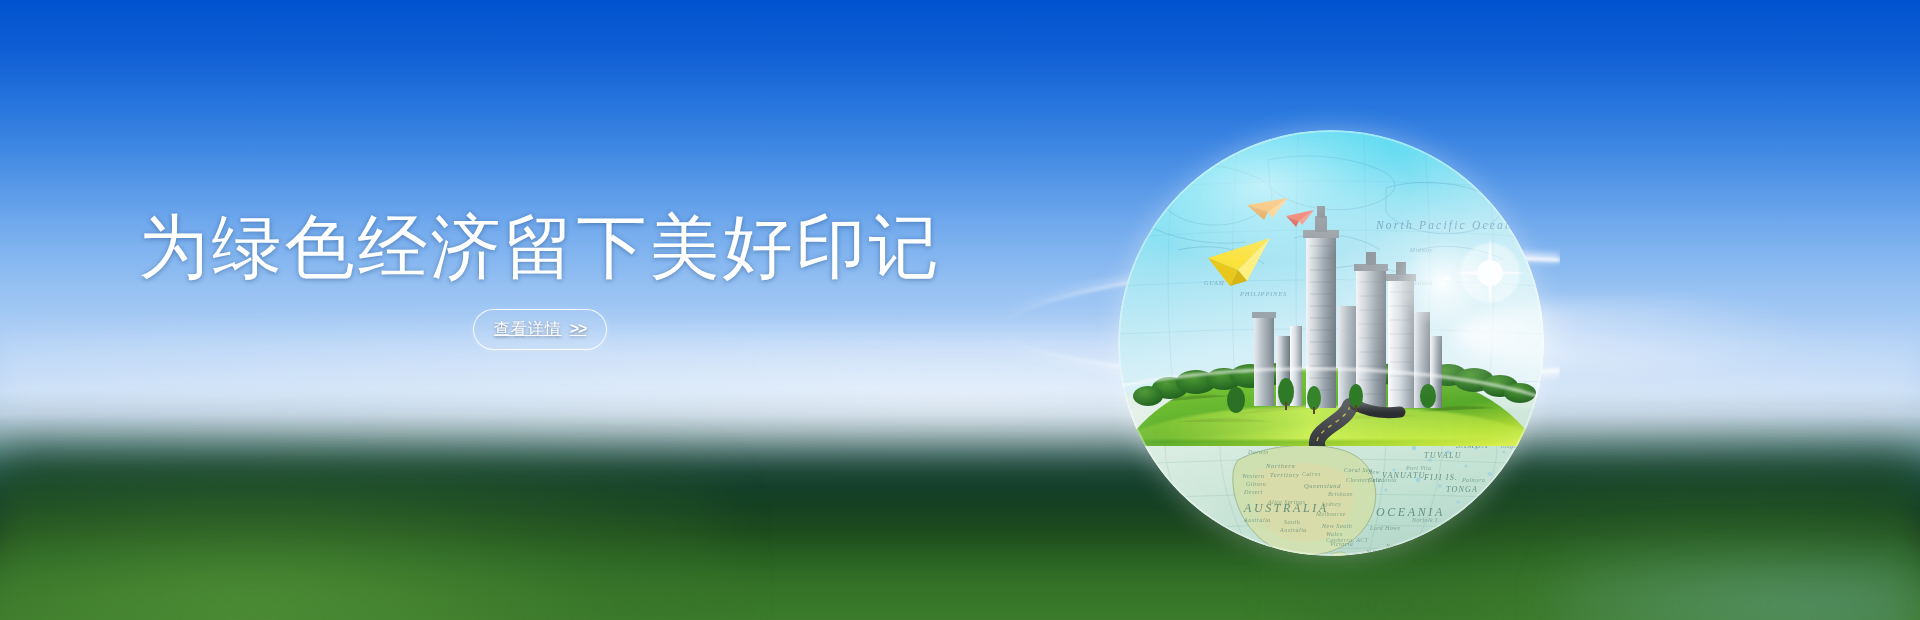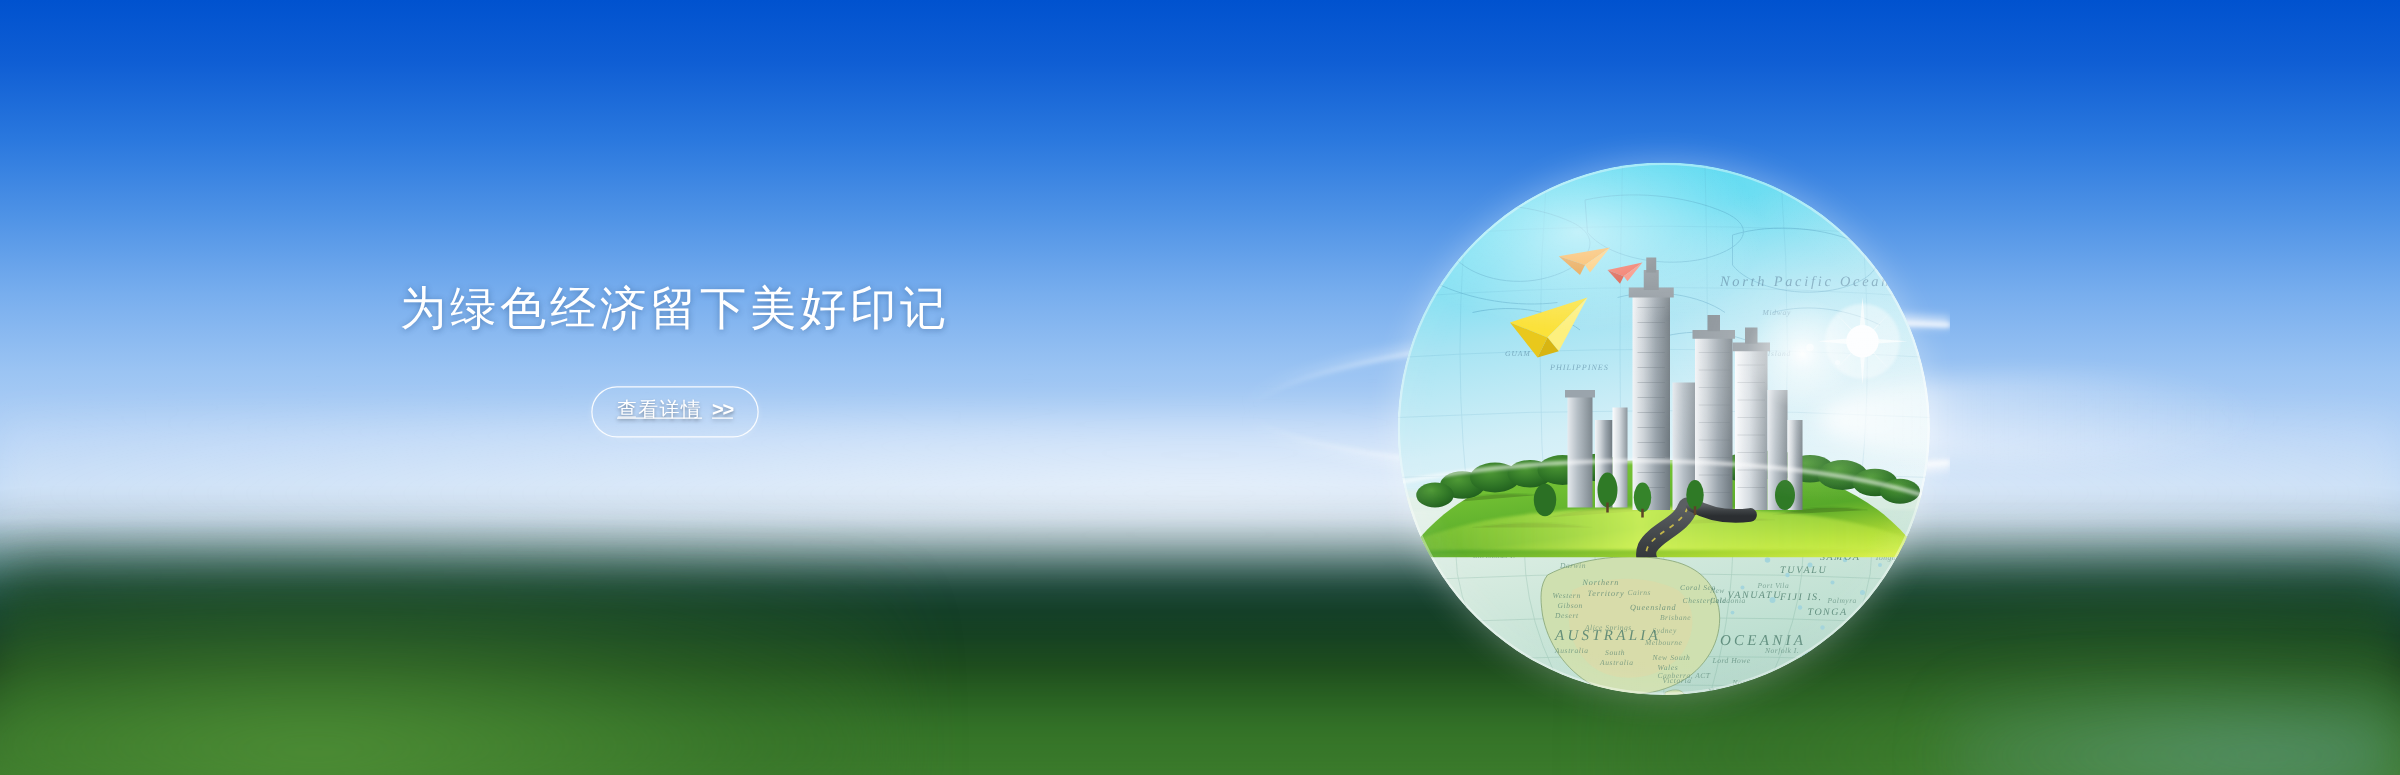--- a/index.html
+++ b/index.html
@@ -107,21 +107,21 @@
 
   
   .copy {
     position: absolute;
     left: 0;
     top: 215px;
     width: 1080px;
     text-align: center;
   }
   .headline {
-    font-size: 37px;
+    font-size: 70px;
     line-height: 64px;
     font-weight: 400;
     color: #ffffff;
     letter-spacing: 3px;
     text-shadow: 0 1px 5px rgba(20,60,110,0.45);
     white-space: nowrap;
   }
   .subhead {
     margin-top: 26px;
     font-size: 22px;

